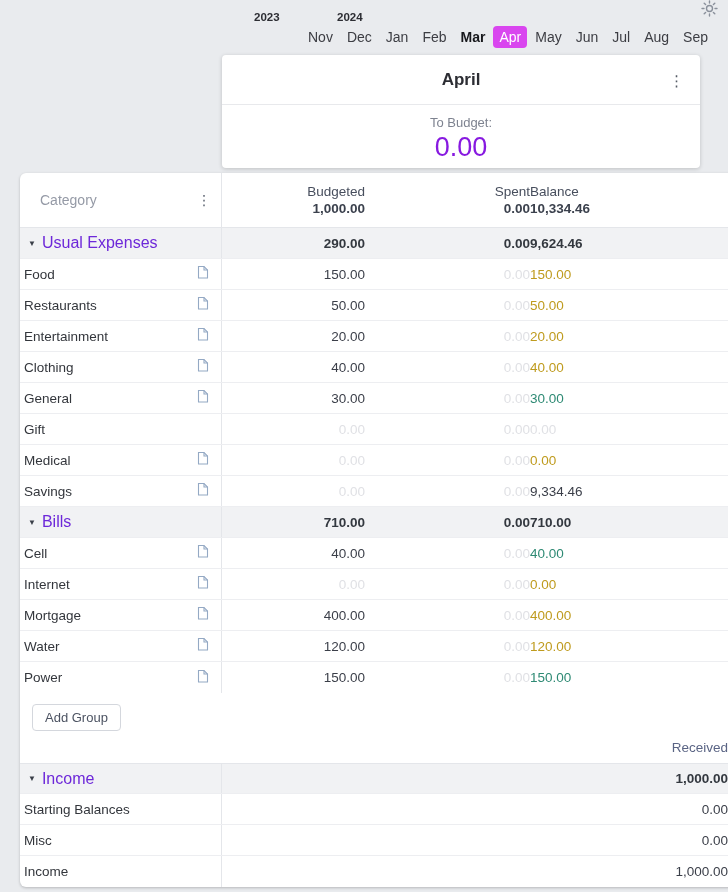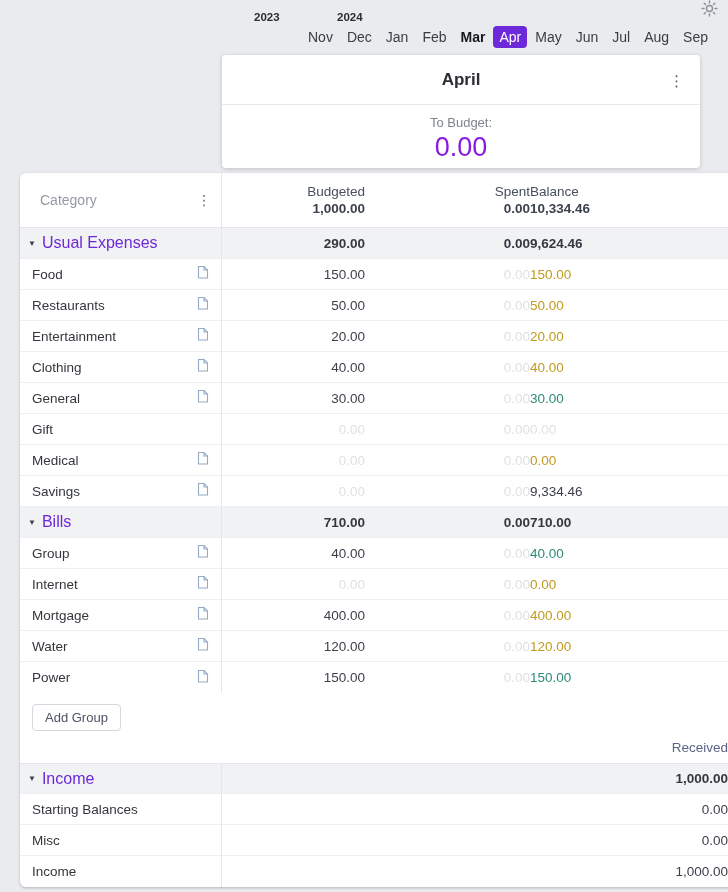--- a/index.html
+++ b/index.html
@@ -64,21 +64,21 @@
   .col-spent    { width: 165px; flex: none; text-align: right; }
   .col-balance  { flex: 1; text-align: left; padding-right: 24px; }
   .hdr-col .hdr-label { font-size: 13.5px; color: #474e5d; }
   .hdr-col .hdr-total { font-size: 13.5px; color: #3b414d; font-weight: bold; margin-top: 2px; }
 
   .t-row { display: flex; height: 31px; flex: none; border-bottom: 1px solid #edeef1; }
   .t-row:last-child { border-bottom: none; }
   .t-row .cat-cell { align-items: center; }
   .group-row { background: #f1f2f4; }
   .group-row .cat-cell { padding-left: 8px; }
-  .leaf-row .cat-cell { padding-left: 12px; }
+  .leaf-row .cat-cell { padding-left: 4px; }
   .tri { font-size: 8px; color: #3a3f48; margin-right: 6px; cursor: pointer; }
   .group-name { font-weight: normal; color: #6d28d9; font-size: 16px; }
   .leaf-name { color: #33363c; font-size: 13.5px; }
   .note-icon { position: absolute; right: 12px; top: 50%; transform: translateY(-50%); cursor: pointer; }
   .num { font-size: 13.5px; }
   .group-row .num { font-weight: bold; }
 
   
   .mid-strip { height: 70px; flex: none; position: relative; }
   .add-group-btn {
@@ -98,21 +98,21 @@
 
 <div class="month-picker">
   <span class="year-label year-2023">2023</span>
   <span class="year-label year-2024">2024</span>
   <div class="months-row" id="months-row">
       <span class="month">Nov</span>
       <span class="month">Dec</span>
       <span class="month">Jan</span>
       <span class="month">Feb</span>
       <span class="month emphasis">Mar</span>
-      <span class="month selected" style="background: #6d28d9;">Apr</span>
+      <span class="month selected" style="background: #d946ef;">Apr</span>
       <span class="month">May</span>
       <span class="month">Jun</span>
       <span class="month">Jul</span>
       <span class="month">Aug</span>
       <span class="month">Sep</span>
     </div>
   <span class="theme-toggle">
     <svg width="17" height="17" viewBox="0 0 17 17" fill="none" stroke="#8a909b" stroke-width="1.4" stroke-linecap="round">
       <circle cx="8.5" cy="8.5" r="3"></circle>
       <line x1="8.5" y1="1" x2="8.5" y2="3"></line>
@@ -287,21 +287,21 @@
           <span class="group-name">Bills</span>
         </div>
         <div class="num-area">
           <div class="num col-budgeted" style="color: rgb(51, 56, 63); font-weight: bold;">710.00</div>
           <div class="num col-spent" style="color: rgb(51, 56, 63); font-weight: bold;">0.00</div>
           <div class="num col-balance" style="color: rgb(51, 56, 63); font-weight: bold;">710.00</div>
         </div>
       </div>
       <div class="t-row leaf-row">
         <div class="cat-cell">
-          <span class="leaf-name">Group</span>
+          <span class="leaf-name">Cell</span>
           <span class="note-icon"><svg width="12" height="14" viewBox="0 0 12 14" fill="none" stroke="#94a9c4" stroke-width="1.1">
               <path d="M1.5 1 h5.5 l3.5 3.5 v8 h-9 z"></path>
               <path d="M7 1 v3.5 h3.5"></path>
             </svg></span>
         </div>
         <div class="num-area">
           <div class="num col-budgeted" style="color: rgb(59, 63, 73);">40.00</div>
           <div class="num col-spent" style="color: rgb(224, 225, 229);">0.00</div>
           <div class="num col-balance" style="color: rgb(46, 138, 116);">40.00</div>
         </div>

